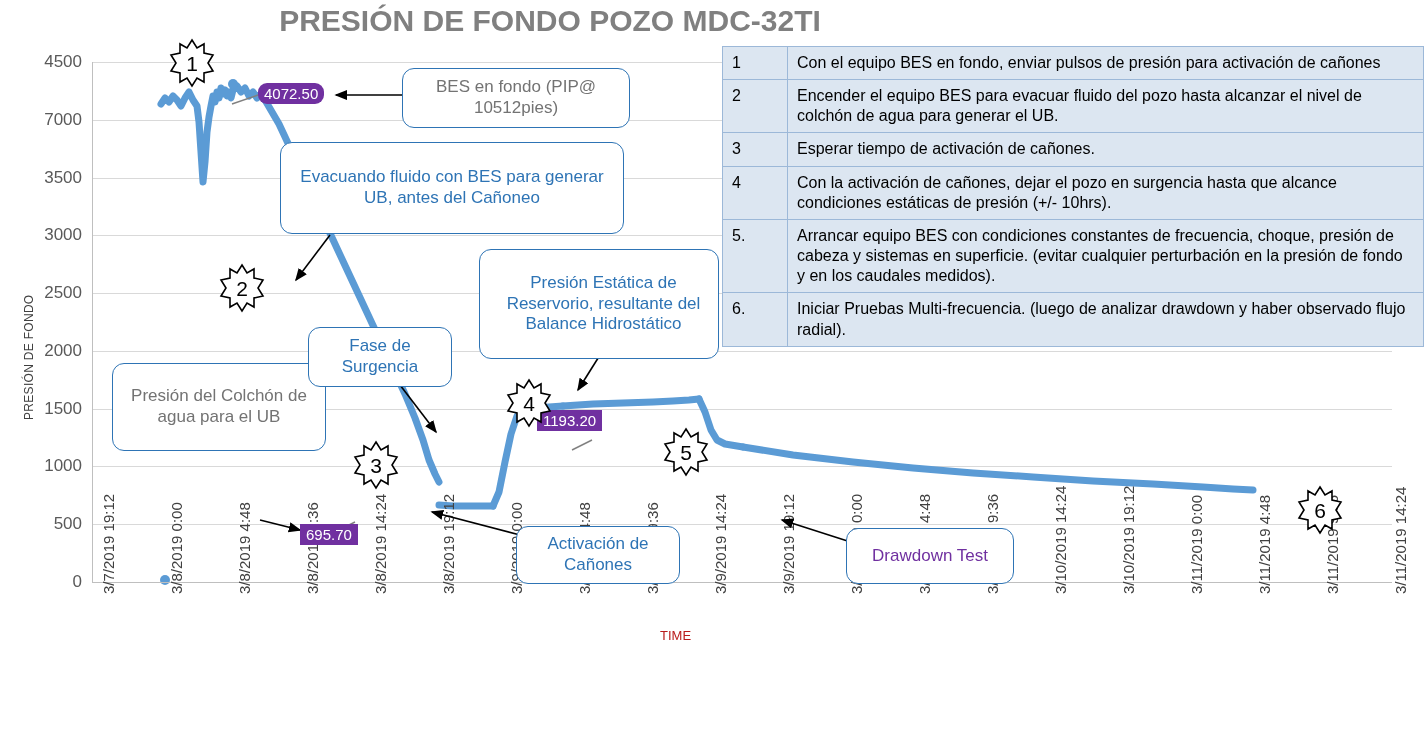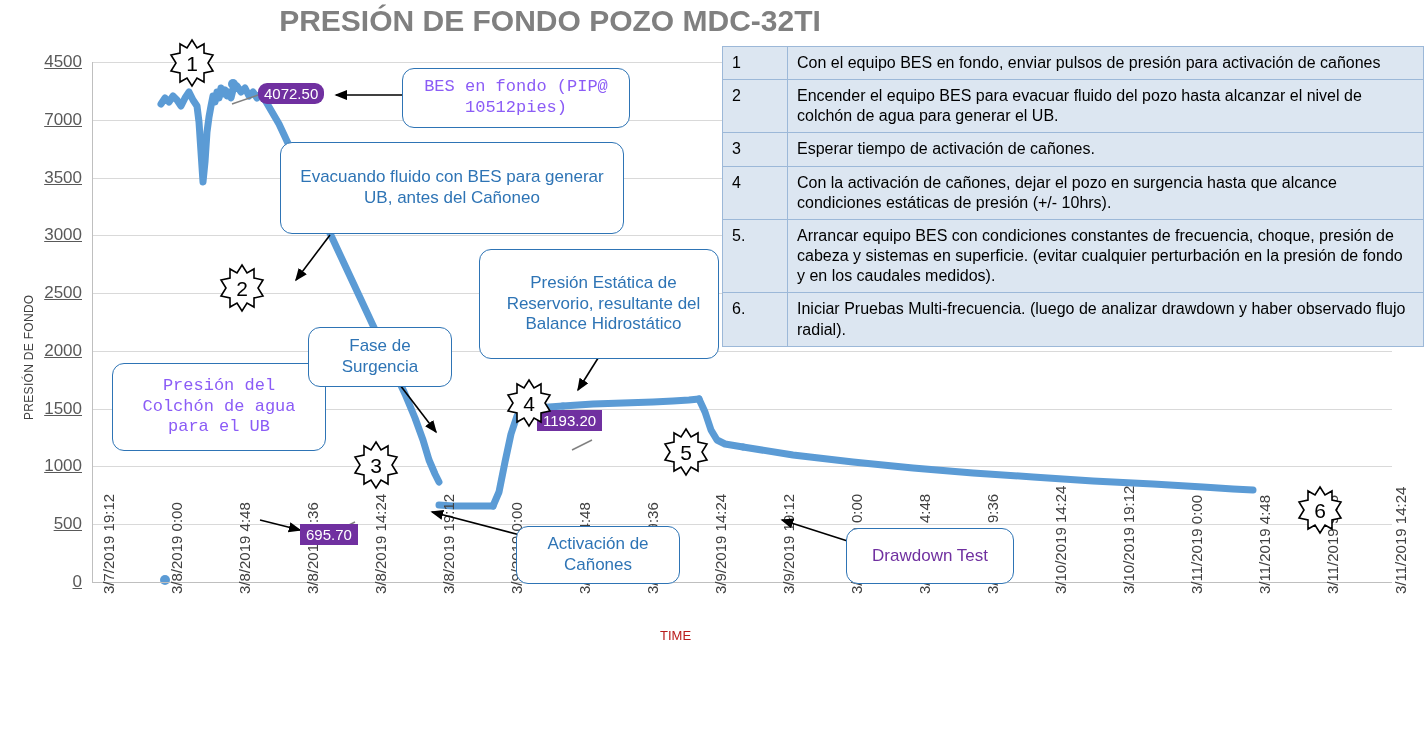--- a/index.html
+++ b/index.html
@@ -30,21 +30,21 @@
   .grid-h{
     position:absolute;left:0;width:100%;height:0;
     border-top:1px solid #d9d9d9;
   }
   .axis-bottom{
     position:absolute;left:92px;top:582px;width:1300px;height:0;
     border-top:1.5px solid #bfbfbf;
   }
   .ytick{
     position:absolute;right:0;width:60px;text-align:right;
-    font-size:17px;color:#595959;text-decoration:underline;
+    font-size:17px;color:#595959;
   }
   .ylabel{
     position:absolute;left:-2px;top:300px;
     transform:rotate(-90deg);transform-origin:left top;
     font-size:12px;color:#404040;letter-spacing:.3px;
     white-space:nowrap;
   }
   .xtick{
     position:absolute;top:0;
     transform:rotate(-90deg);transform-origin:left top;
@@ -64,21 +64,21 @@
     border:1.6px solid #2e74b5;
     border-radius:12px;
     background:#ffffff;
     color:#2e74b5;
     font-size:17px;
     text-align:center;
     line-height:1.22;
     padding:6px 10px;
     box-sizing:border-box;
   }
-  .callout.red{color:#8b5cf6;font-family:Liberation Mono, monospace;}
+  .callout.red{color:#737373;}
   .callout.purple{color:#7030a0;}
 
   
   .vallabel{
     position:absolute;
     background:#7030a0;
     color:#ffffff;
     font-size:15px;
     padding:2px 6px;
     box-sizing:border-box;

